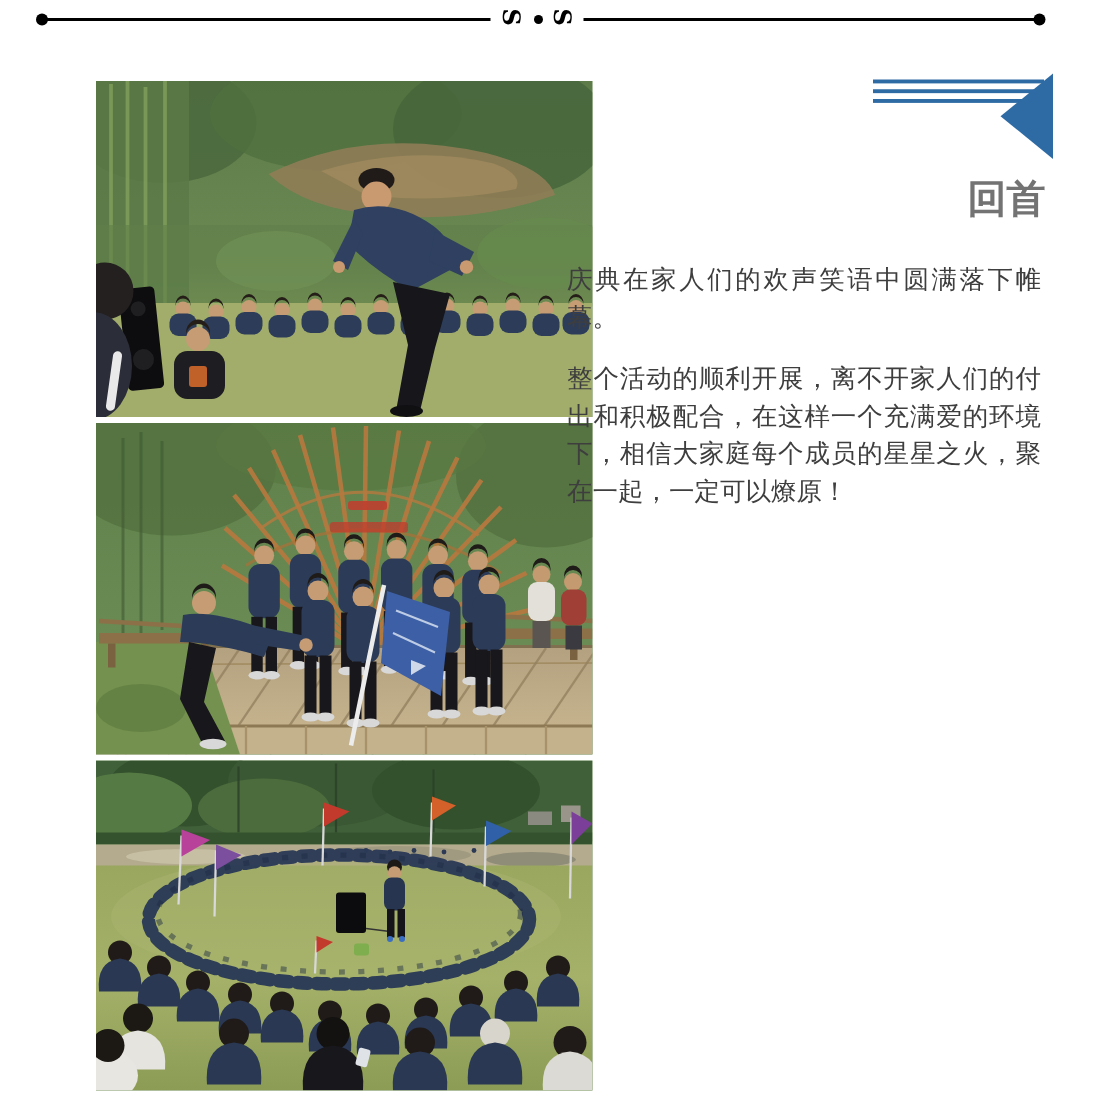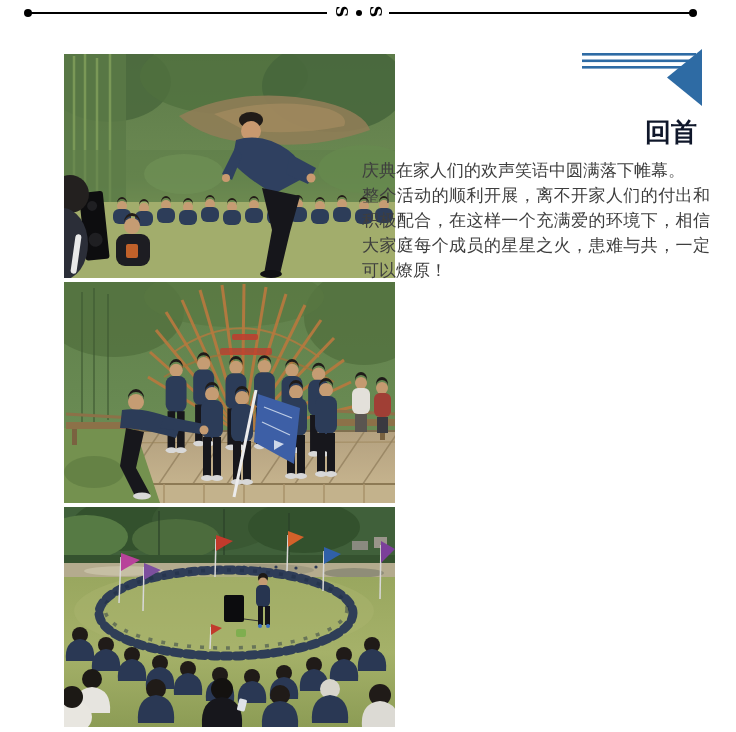--- a/index.html
+++ b/index.html
@@ -32,28 +32,28 @@
   .photo { position:absolute; left:24px; width:331px; overflow:hidden; background:#6a8a55; }
   .photo svg { display:block; width:100%; height:100%; }
   .photo1 { top:38px;  height:224px; }
   .photo2 { top:266px; height:221px; }
   .photo3 { top:491px; height:220px; }
 
   
   .arrow-decor { position:absolute; left:580px; top:46px; width:124px; height:64px; }
   .heading {
     position:absolute; left:363px; top:116px; width:334px;
-    text-align:right; font-size:26px; line-height:32px; font-weight:bold; color:#0f172a;
+    text-align:right; font-size:26px; line-height:32px; font-weight:bold; color:#737373;
   }
   .article-body {
     position:absolute; left:362px; top:158px; width:348px;
     font-size:17px; line-height:25px; color:#3e3e3e;
     text-align:justify; text-justify:inter-ideograph;
   }
-  .article-body p { margin:0; }
+  .article-body p { margin:16px; }
 </style>
 </head>
 <body>
 
 <div class="page">
 
   <div>
     <span class="d-dot left"></span>
     <span class="d-line left"></span>
     <span class="orn one">S</span>
@@ -378,16 +378,16 @@
       <rect x="2" y="13.5" width="110" height="2.6" fill="#2e6ba4"></rect>
       <rect x="2" y="20" width="104" height="2.6" fill="#2e6ba4"></rect>
       <polygon points="122,3 122,60 87,31.5" fill="#2e6ba4"></polygon>
     </svg>
   </div>
 
   <div class="heading">回首</div>
 
   <div class="article-body">
     <p>庆典在家人们的欢声笑语中圆满落下帷幕。</p>
-    <p>整个活动的顺利开展，离不开家人们的付出和积极配合，在这样一个充满爱的环境下，相信大家庭每个成员的星星之火，患难与共，一定可以燎原！</p>
+    <p>整个活动的顺利开展，离不开家人们的付出和积极配合，在这样一个充满爱的环境下，相信大家庭每个成员的星星之火，聚在一起，一定可以燎原！</p>
   </div>
 
 </div>
 
 </body></html>

